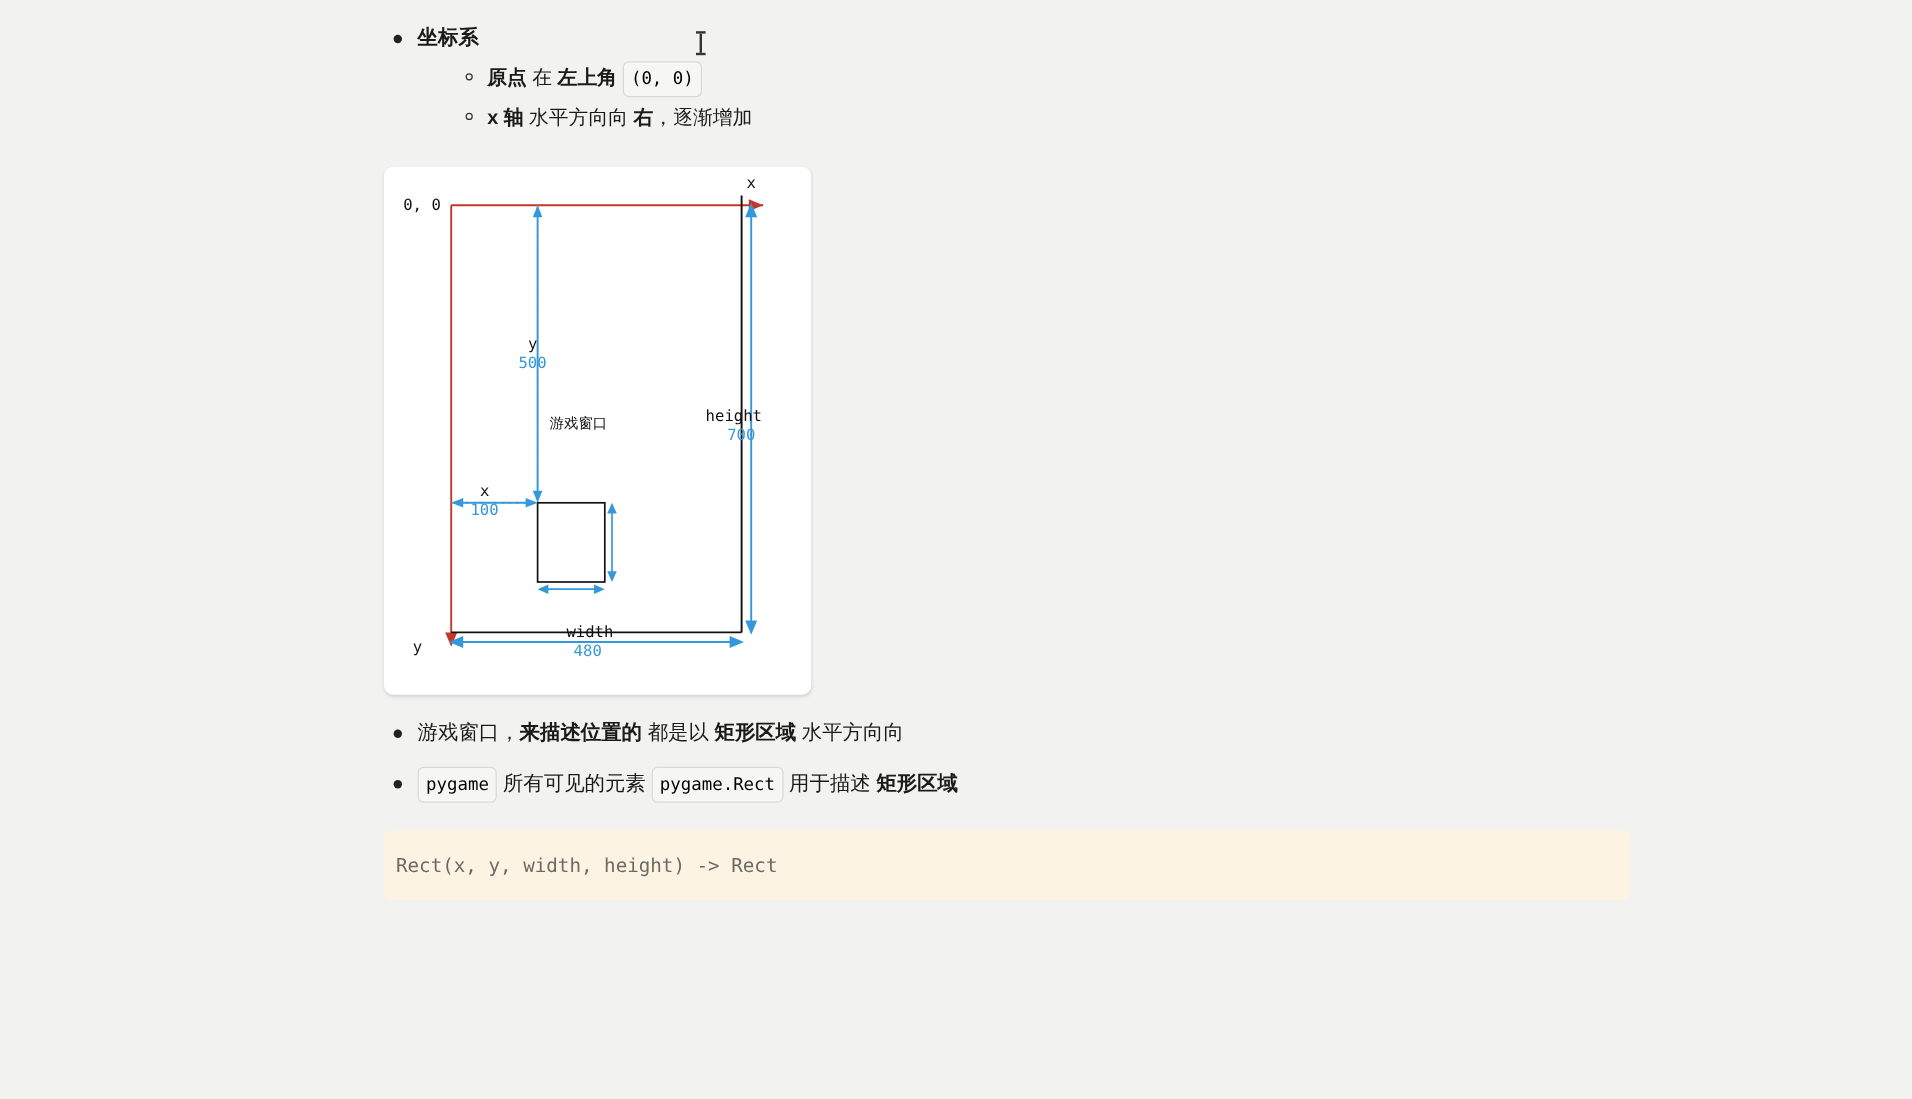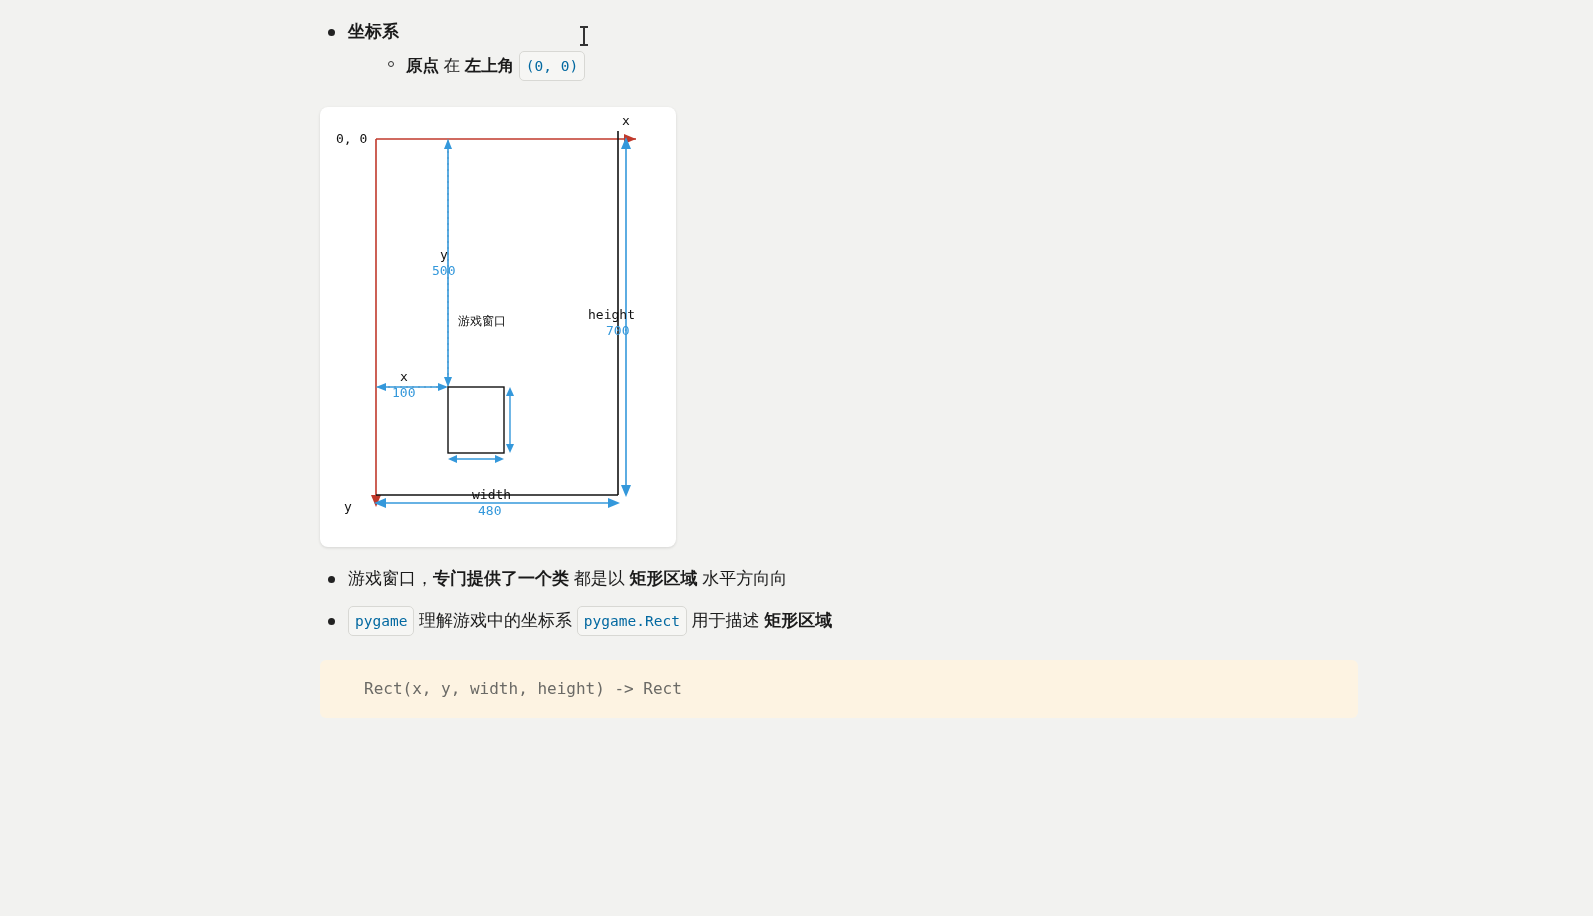--- a/index.html
+++ b/index.html
@@ -80,21 +80,21 @@
     box-sizing: border-box;
   }
   .b { font-weight: bold; }
   code.inline {
     font-family: "DejaVu Sans Mono", monospace;
     font-size: 14.5px;
     background: #f6f6f4;
     border: 1px solid #d8d8d4;
     border-radius: 5px;
     padding: 6px 6px;
-    color: #0369a1;
+    color: #000000;
     white-space: nowrap;
   }
   .figure {
     margin: 28px 0 0 0;
     width: 356px;
     height: 440px;
     background: #fff;
     border-radius: 8px;
     box-shadow: 0 1px 3px rgba(0,0,0,0.12);
     position: relative;
@@ -102,21 +102,21 @@
   .bottom-list { margin-top: 26px; }
   .bottom-list > li { margin-bottom: 18px; }
   .codeblock {
     margin: 28px 0 6px 0;
     width: 1038px;
     height: 58px;
     background: #fdf3e2;
     border-radius: 6px;
     display: flex;
     align-items: center;
-    padding: 0 44px;
+    padding: 0 10px;
     box-sizing: border-box;
   }
   .codeblock span {
     font-family: "DejaVu Sans Mono", monospace;
     font-size: 16px;
     color: #6b6a66;
   }
   .cursor {
     position: absolute;
     left: 583px;
@@ -144,20 +144,23 @@
 
 
     <ul class="l1">
       <li>
         <span class="b">坐标系</span>
 
         <ul class="l2">
           <li>
             <span class="b">原点</span><span> 在 </span><span class="b">左上角</span>
             <code class="inline">(0, 0)</code>
+          </li>
+          <li>
+            <span class="b">x 轴</span><span> 水平方向向 </span><span class="b">右</span><span>，逐渐增加</span>
           </li>
         </ul>
       </li>
     </ul>
 
     <div class="figure">
       <svg width="356" height="440" viewBox="0 0 356 440">
 
         <line x1="56" y1="32" x2="316" y2="32" stroke="#c0392b" stroke-width="1.6"></line>
         <line x1="56" y1="32" x2="56" y2="392" stroke="#c0392b" stroke-width="1.6"></line>
@@ -205,25 +208,25 @@
         <text x="268" y="212" font-family="DejaVu Sans Mono, monospace" font-size="13" fill="#111">height</text>
         <text x="286" y="228" font-family="DejaVu Sans Mono, monospace" font-size="13" fill="#3498db">700</text>
         <text x="152" y="392" font-family="DejaVu Sans Mono, monospace" font-size="13" fill="#111">width</text>
         <text x="158" y="408" font-family="DejaVu Sans Mono, monospace" font-size="13" fill="#3498db">480</text>
         <text x="138" y="218" font-family="Liberation Sans, sans-serif" font-size="12" fill="#111">游戏窗口</text>
       </svg>
     </div>
 
     <ul class="l1 bottom-list">
       <li>
-        <span>游戏窗口，</span><span class="b">专门提供了一个类</span><span> 都是以 </span><span class="b">矩形区域</span><span> 水平方向向</span>
+        <span>游戏窗口，</span><span class="b">来描述位置的</span><span> 都是以 </span><span class="b">矩形区域</span><span> 水平方向向</span>
 
       </li>
       <li>
-        <code class="inline">pygame</code><span> 理解游戏中的坐标系 </span><code class="inline">pygame.Rect</code><span> 用于描述 </span><span class="b">矩形区域</span>
+        <code class="inline">pygame</code><span> 所有可见的元素 </span><code class="inline">pygame.Rect</code><span> 用于描述 </span><span class="b">矩形区域</span>
       </li>
     </ul>
 
     <div class="codeblock">
       <span>Rect(x, y, width, height) -&gt; Rect</span>
     </div>
 
   </div>
   <div class="cursor"></div>
 </div>

